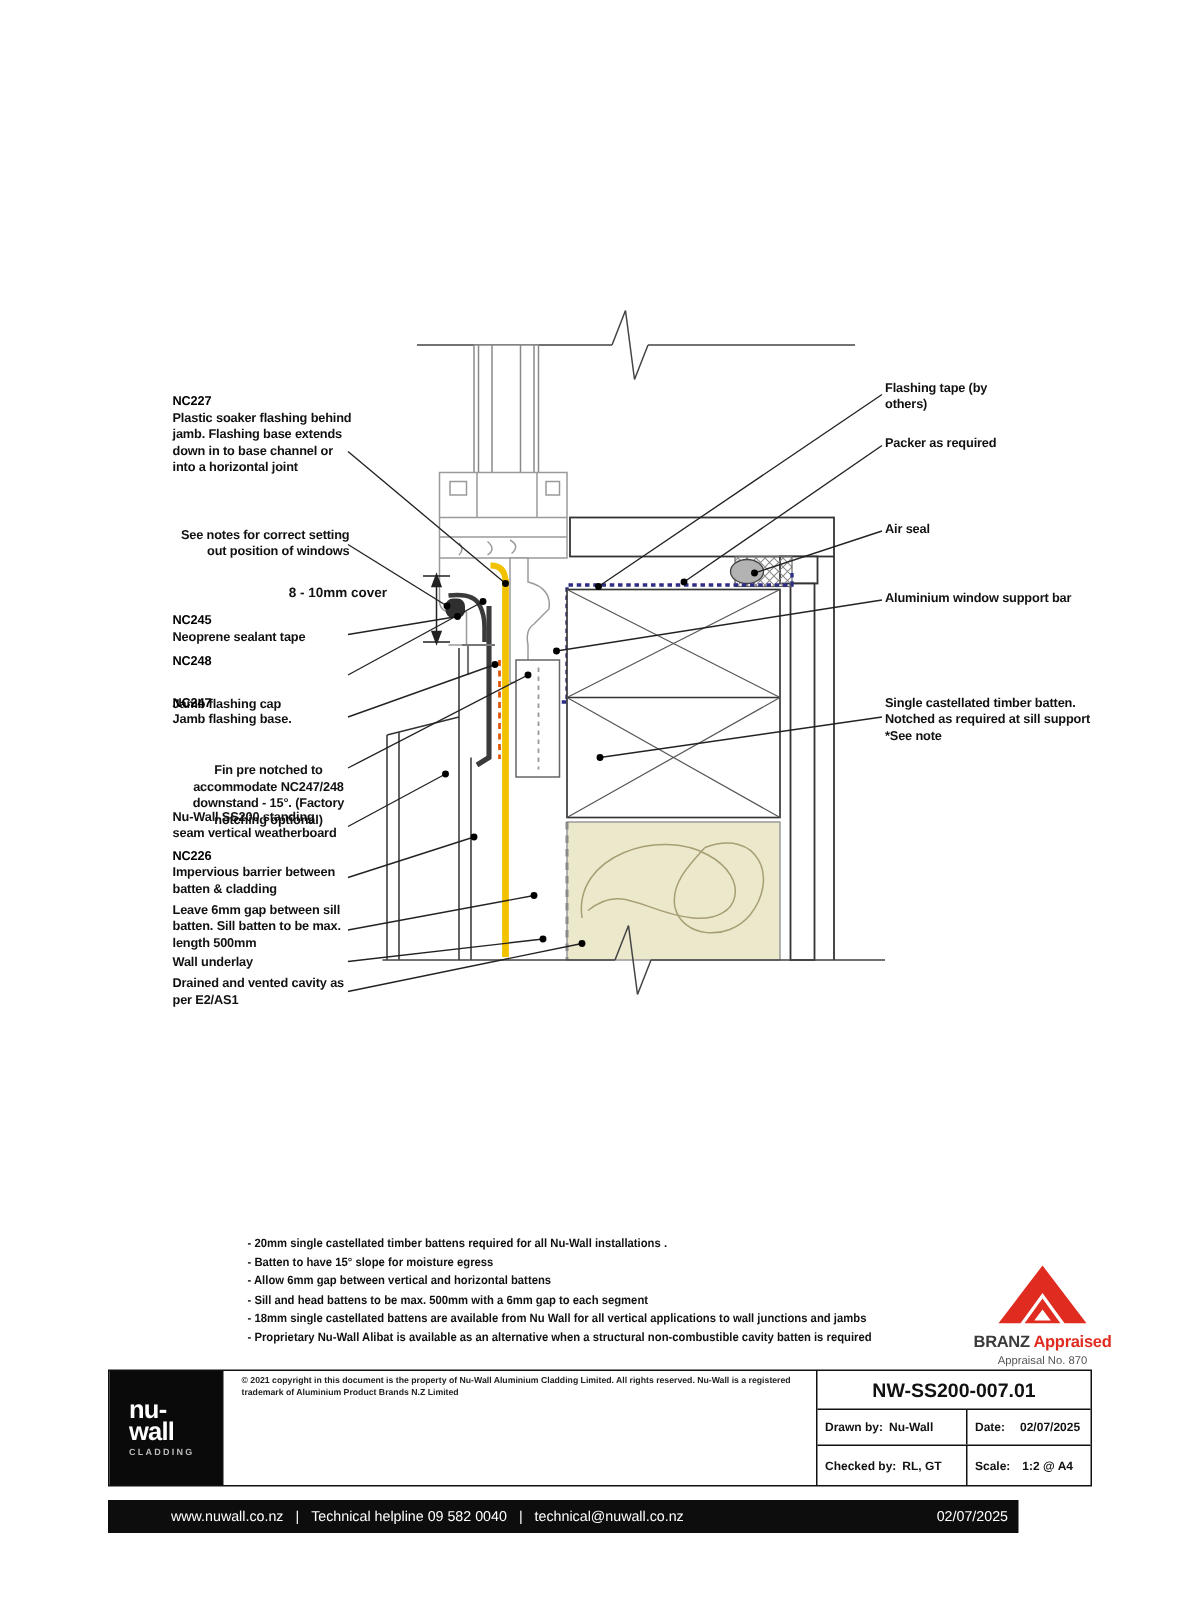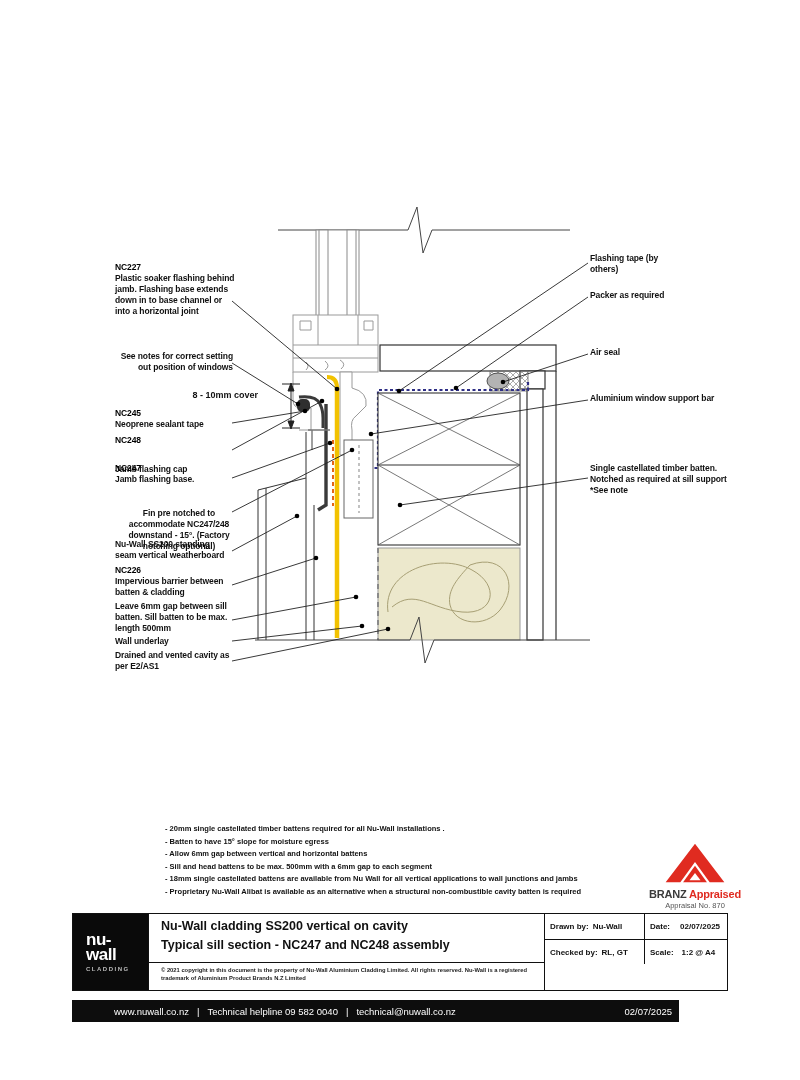--- a/index.html
+++ b/index.html
@@ -226,27 +226,24 @@
   <div class="branz-sub">Appraisal No. 870</div>
 </div>
 
 <div class="abs tblock">
   <div class="tb-logo">
     <div class="l1">nu-</div>
     <div class="l1">wall</div>
     <div class="l2">CLADDING</div>
   </div>
   <div class="tb-mid">
-    <div class="tb-mid-top">
-      <div class="tb-title">Nu-Wall cladding SS200 vertical on cavity</div>
-      <div class="tb-sub">Typical sill section - NC247 and NC248 assembly</div>
-    </div>
     <div class="tb-copy">© 2021 copyright in this document is the property of Nu-Wall Aluminium Cladding Limited. All rights reserved. Nu-Wall is a registered trademark of Aluminium Product Brands N.Z Limited</div>
   </div>
   <div class="tb-right">
+    <div class="tb-num">NW-SS200-007.01</div>
     <div class="tb-row">
       <div class="tb-cell">
         <span>Drawn by:</span>
         <span class="val">Nu-Wall</span>
       </div>
       <div class="tb-cell">
         <span>Date:</span>
         <span class="val" style="margin-left:6px;">02/07/2025</span>
       </div>
     </div>

